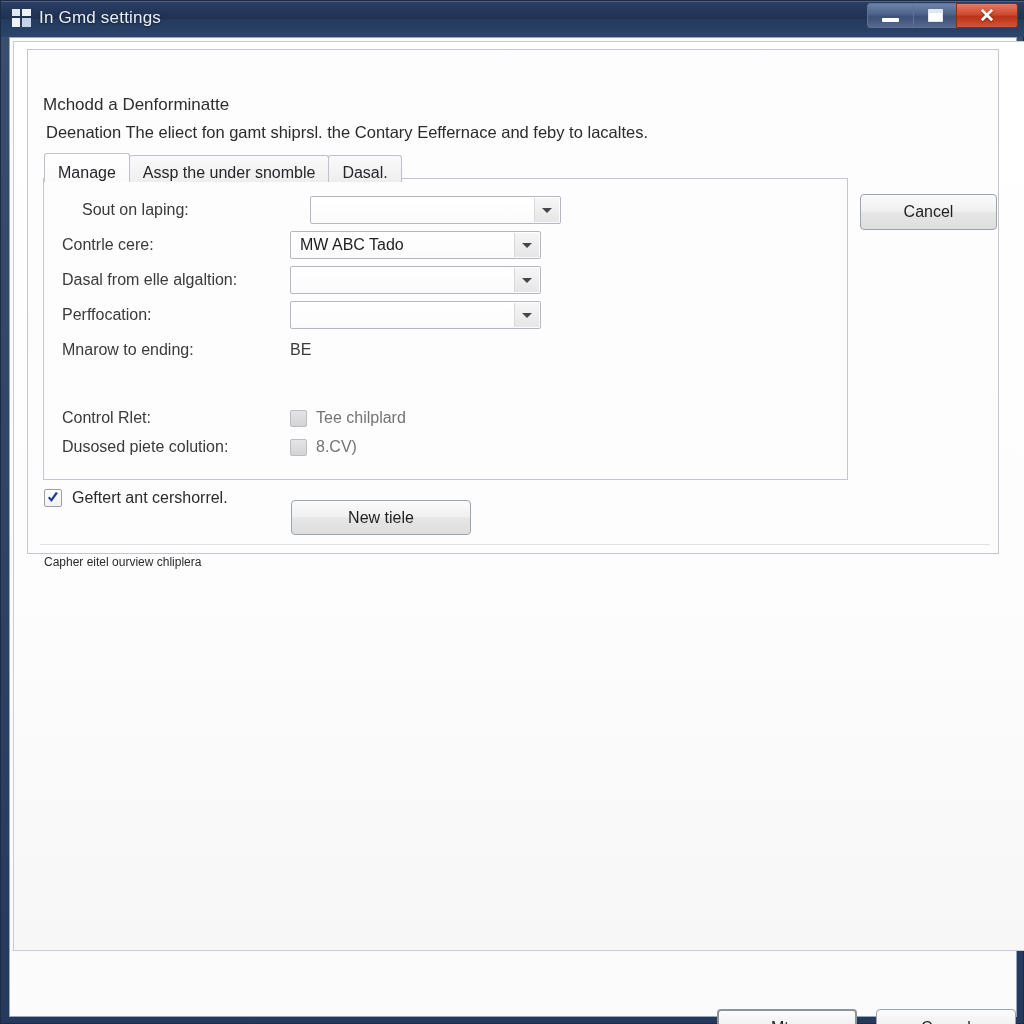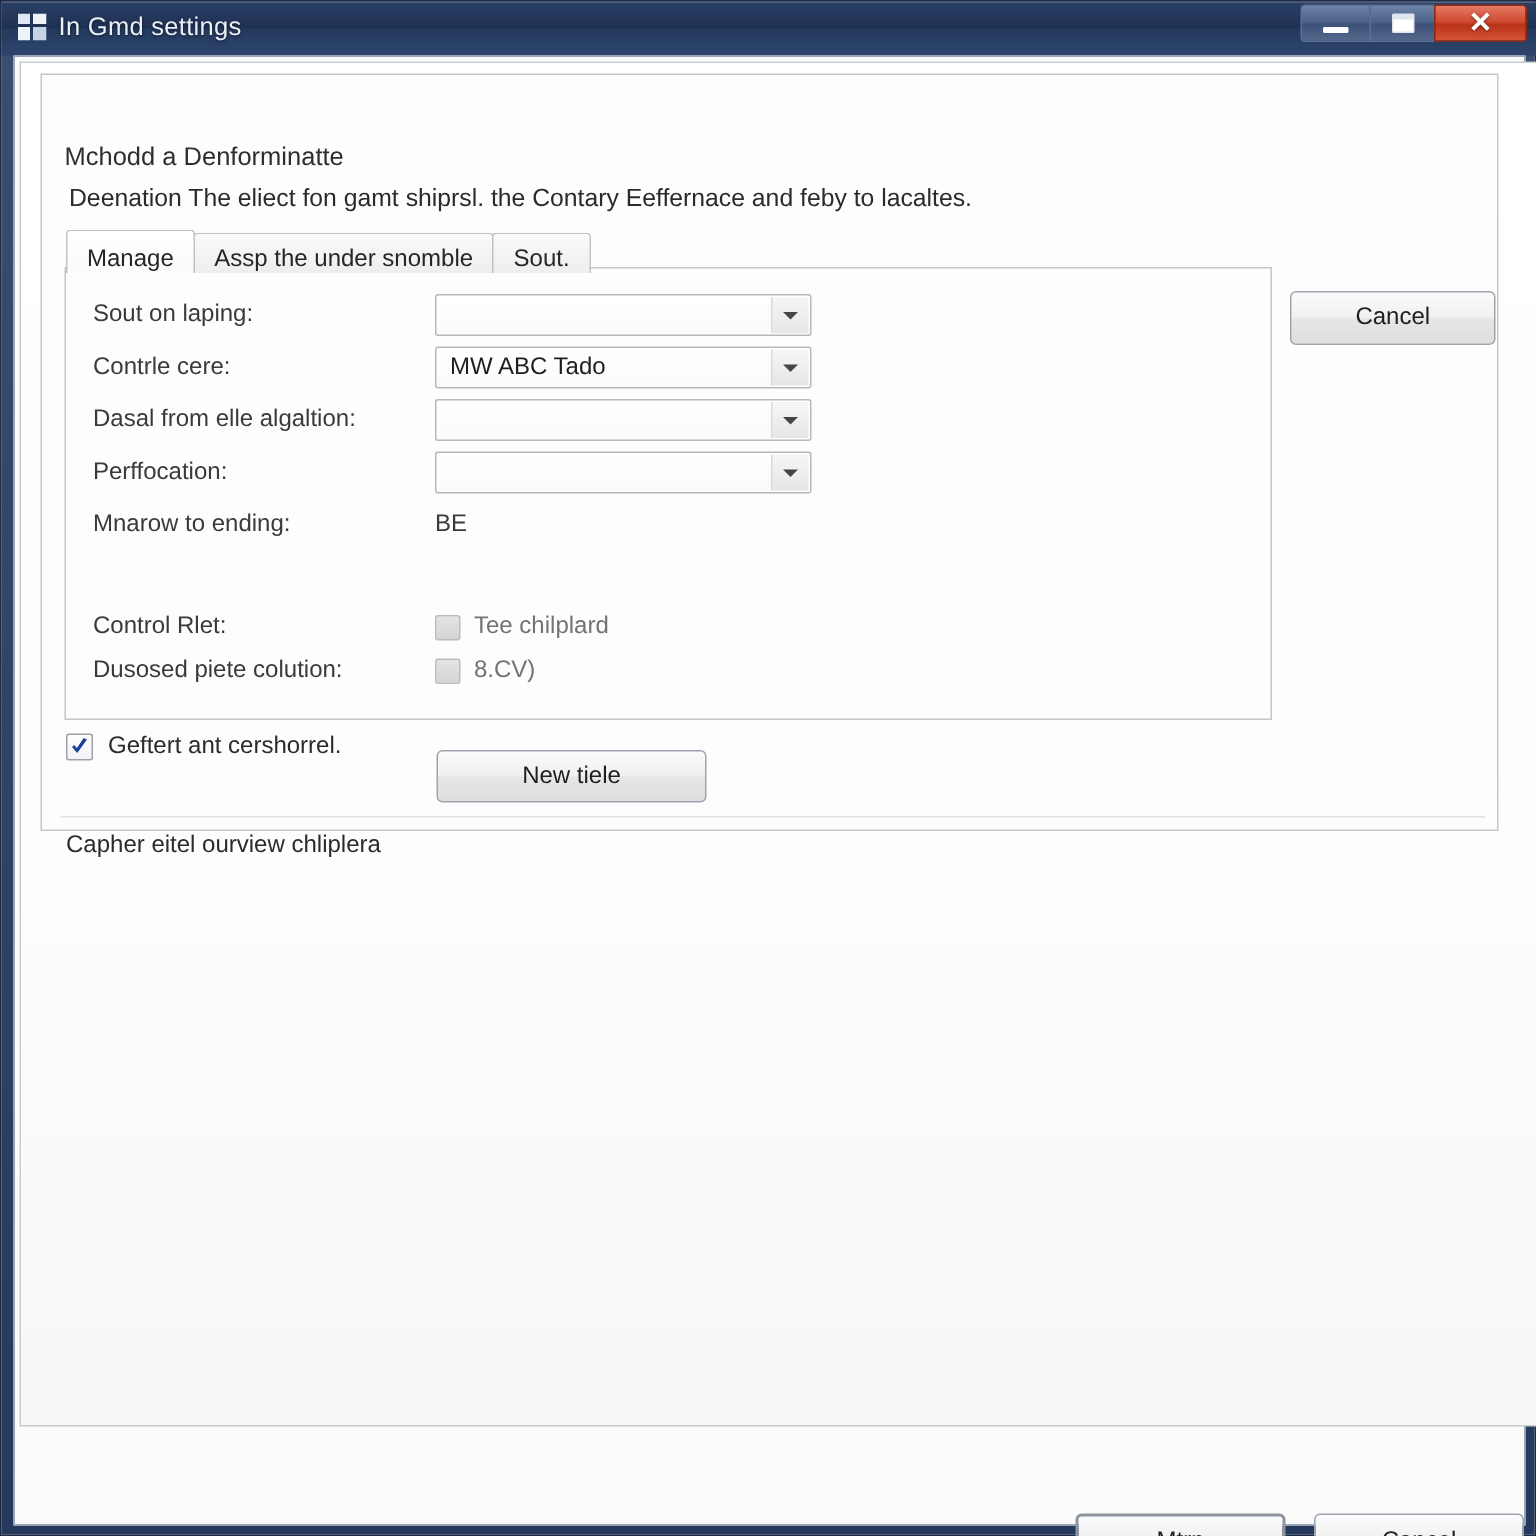--- a/index.html
+++ b/index.html
@@ -231,21 +231,21 @@
     position: absolute; left: 846px; top: 152px;
     width: 137px; height: 36px;
   }
   #footer-sep {
     position: absolute; left: 26px; top: 502px;
     width: 950px; height: 1px;
     background: #e2e2e4;
   }
   #footer-text {
     position: absolute; left: 30px; top: 513px;
-    font-size: 16px; color: #2b2b2d;
+    font-size: 12px; color: #2b2b2d;
     white-space: nowrap;
   }
 
   
   #btn-mtrp {
     position: absolute; left: 707px; top: 971px;
     width: 140px; height: 37px;
     border: 2px solid #8e949e;
   }
   #btn-cancel-bottom {
@@ -289,27 +289,27 @@
       <div id="group-desc">Deenation The eliect fon gamt shiprsl. the Contary Eeffernace and feby to lacaltes.</div>
 
       <div id="tabstrip">
         <div class="tab active">
           <span>Manage</span>
         </div>
         <div class="tab">
           <span>Assp the under snomble</span>
         </div>
         <div class="tab">
-          <span>Sout.</span>
+          <span>Dasal.</span>
         </div>
       </div>
 
       <div id="tabpanel">
 
-        <div class="form-row" style="top:17px;">
+        <div class="form-row" style="top:17px;margin-left:20px;">
           <div class="form-label">Sout on laping:</div>
           <div class="combo">
             <span class="combo-value"></span>
             <span class="combo-arrow">
                 <i></i>
               </span>
           </div>
         </div>
 
         <div class="form-row" style="top:52px;">

